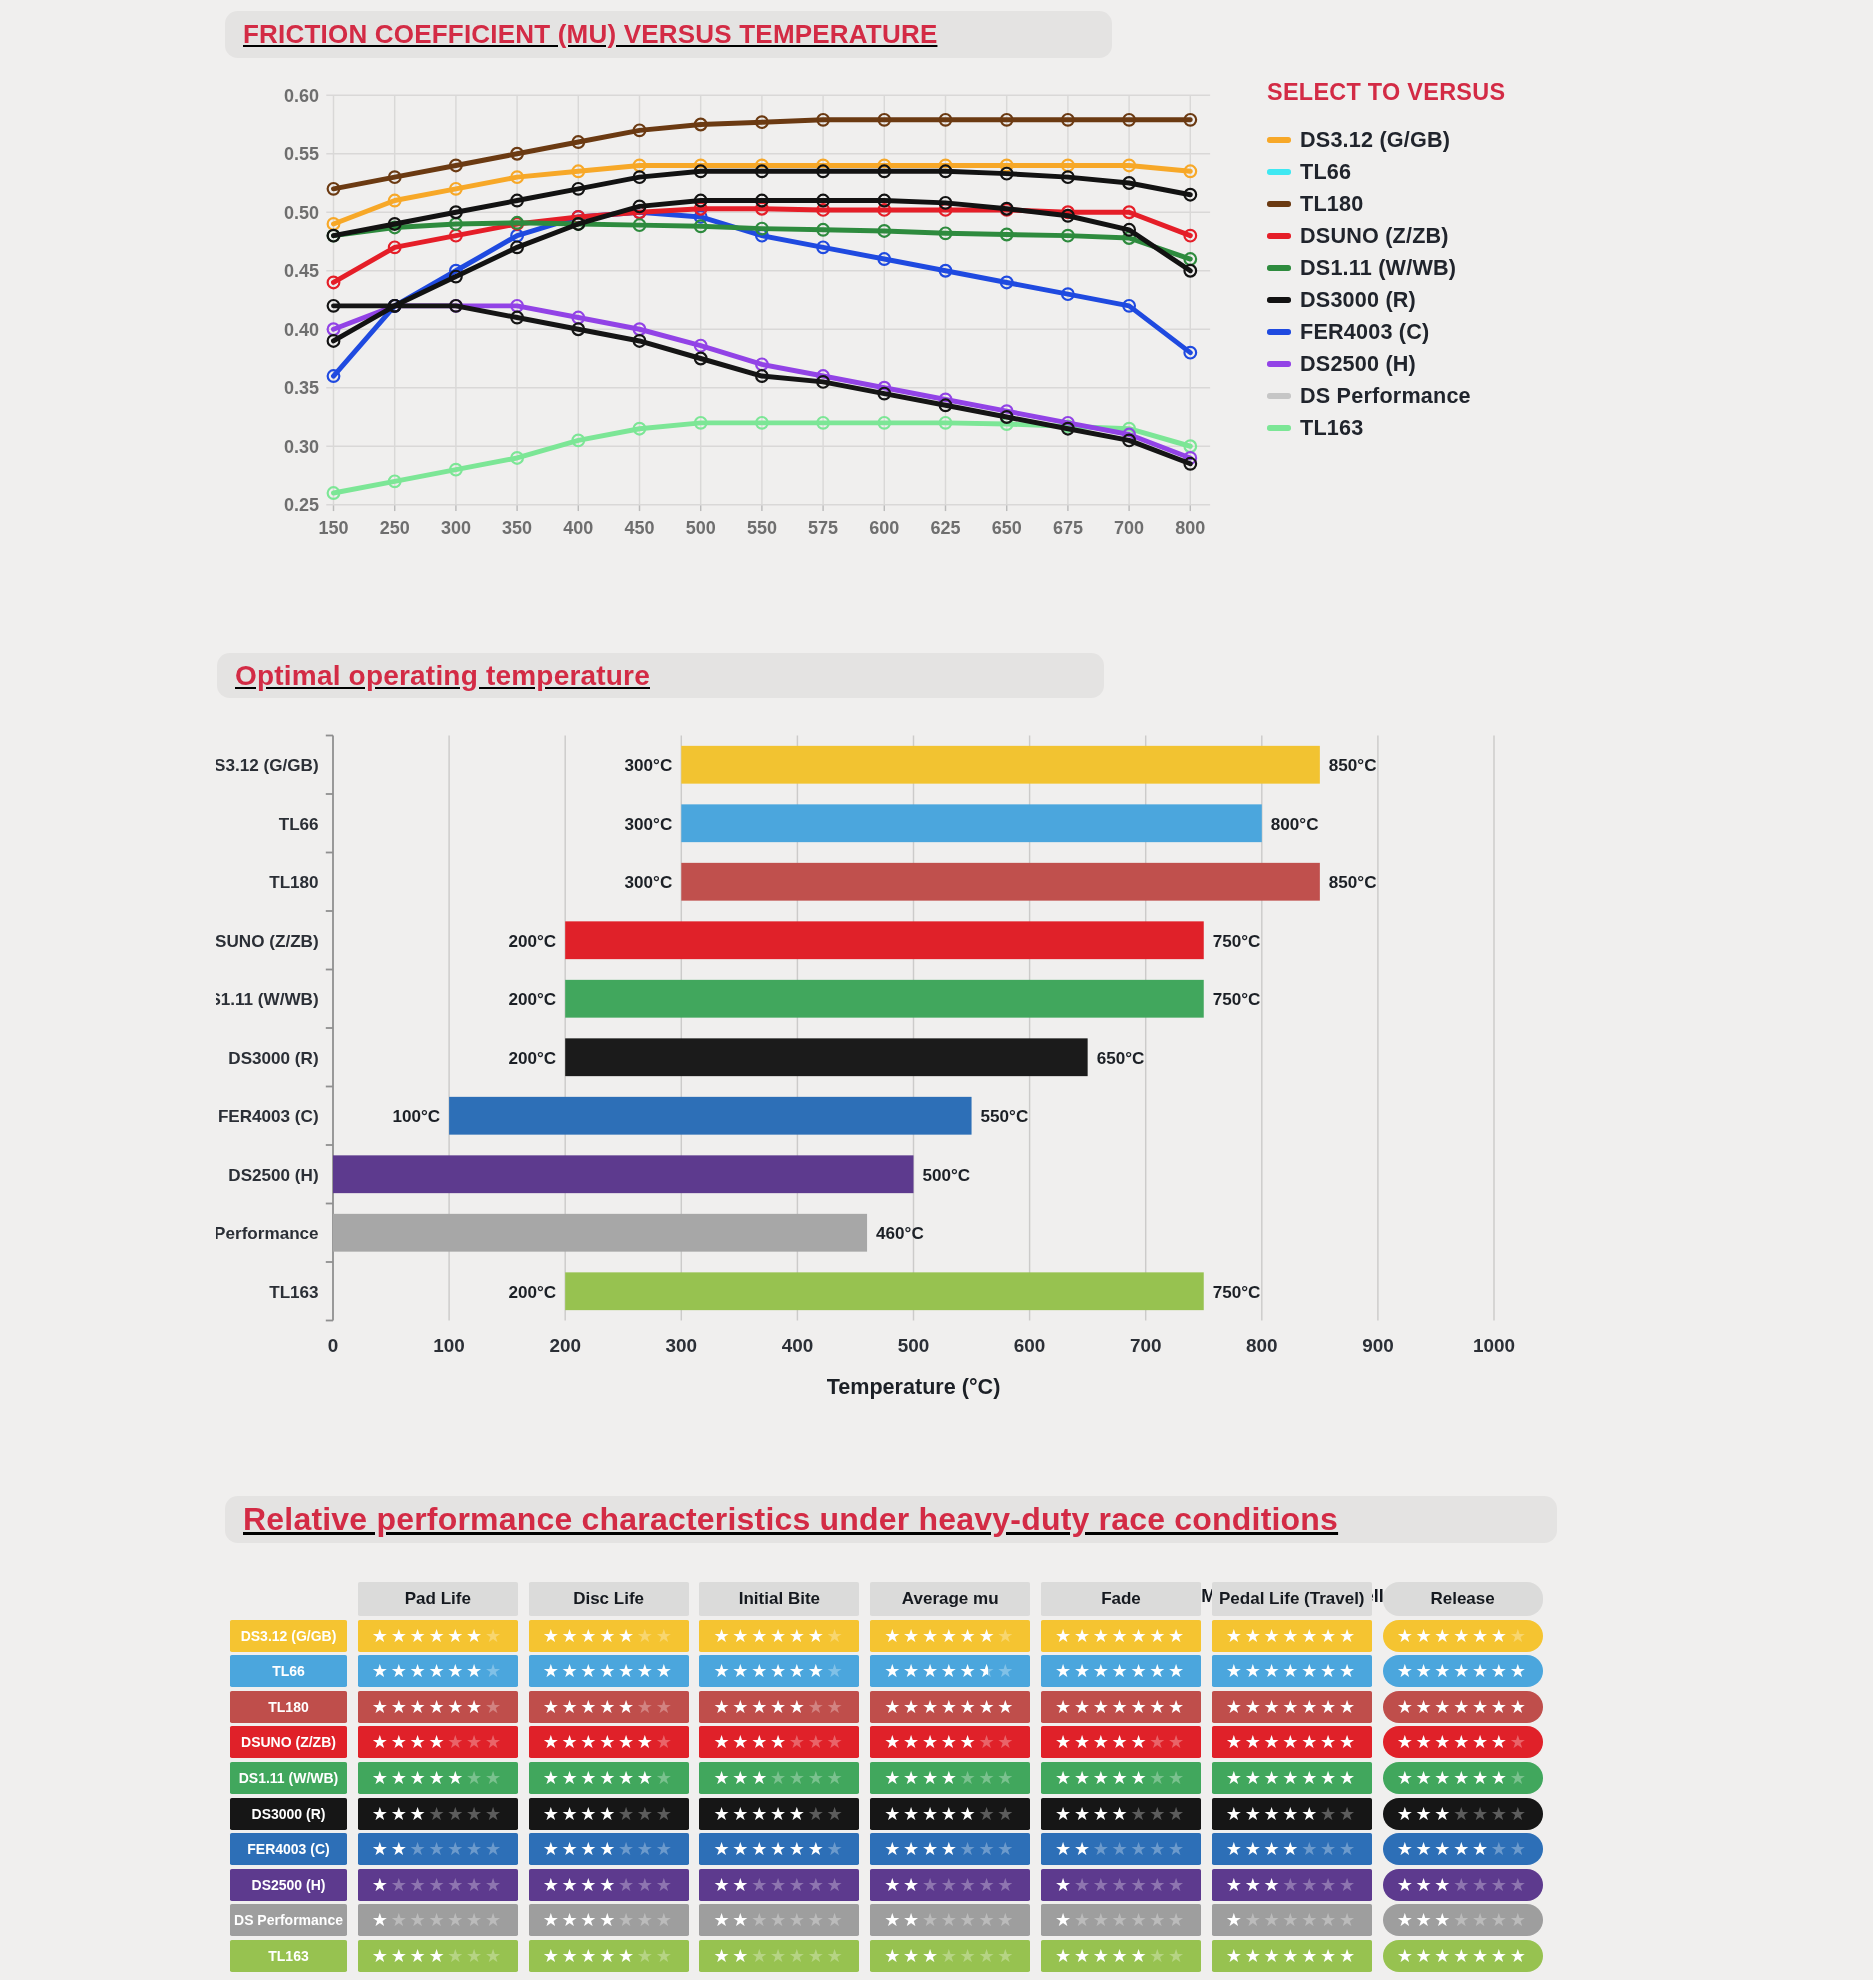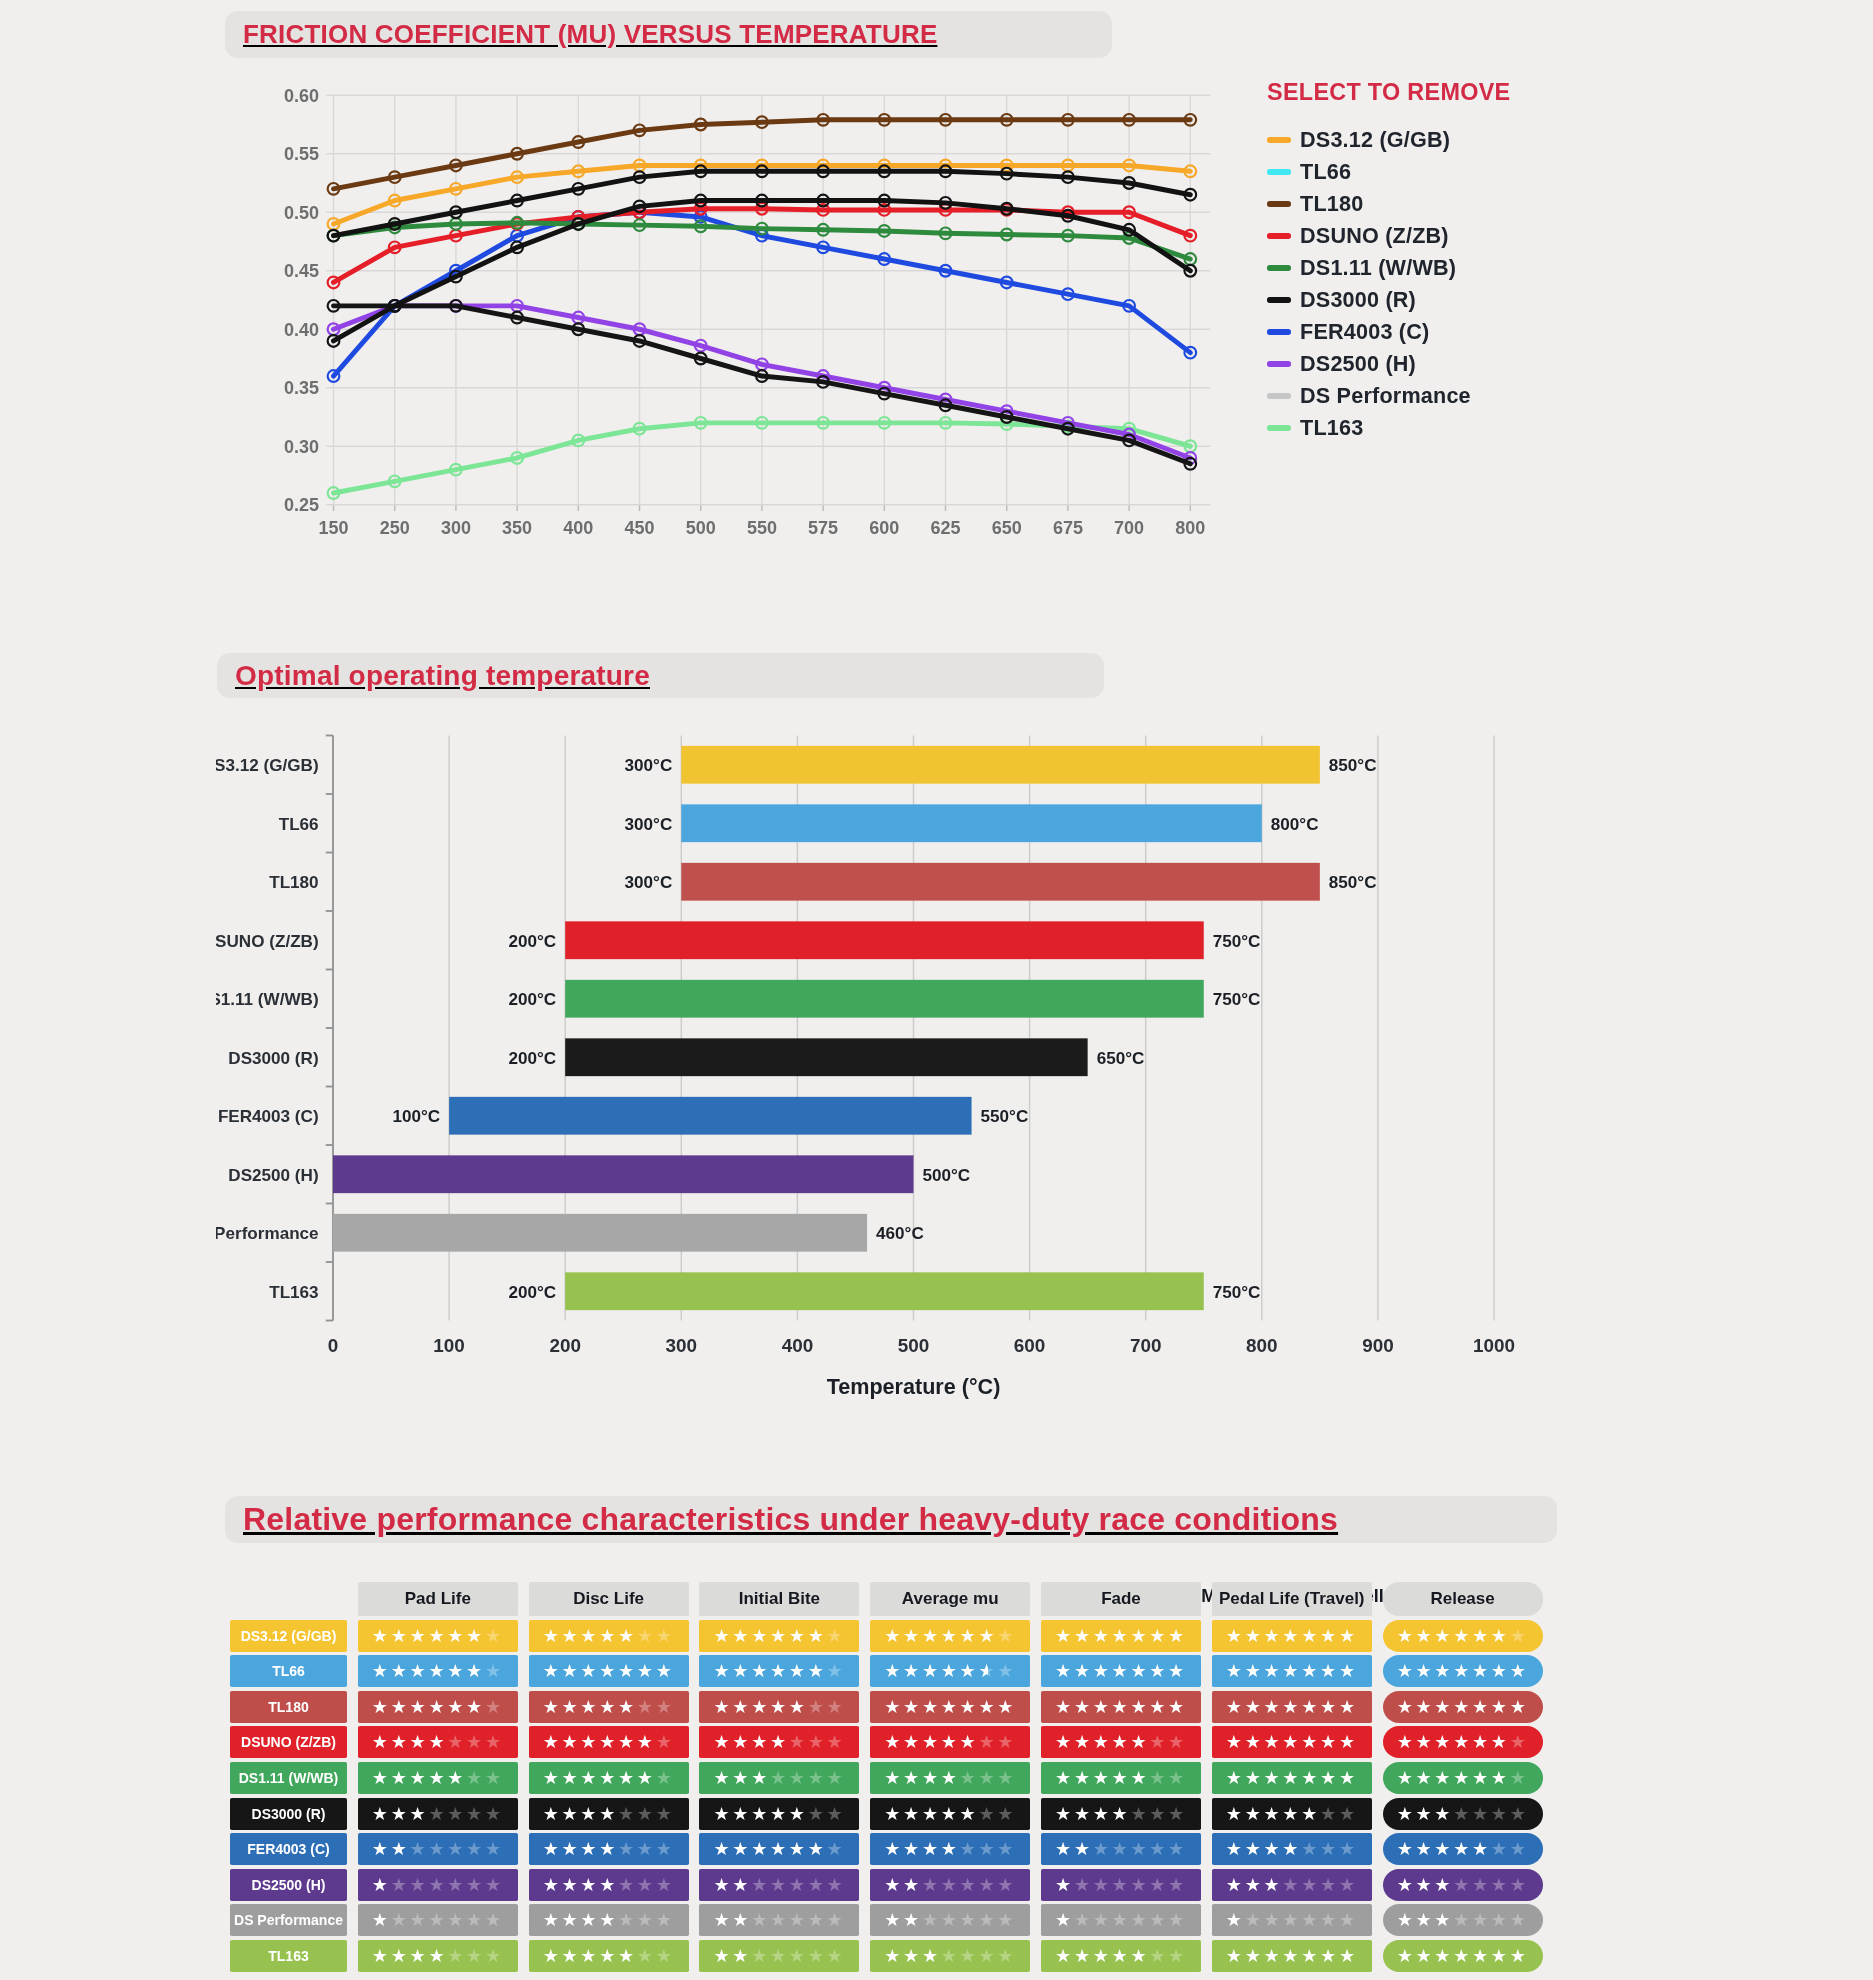--- a/index.html
+++ b/index.html
@@ -304,21 +304,21 @@
         <circle cx="755" cy="124.49999999999993" r="6.5" fill="none" stroke="#121212" stroke-width="2.4"></circle>
         <circle cx="823" cy="127.09999999999994" r="6.5" fill="none" stroke="#121212" stroke-width="2.4"></circle>
         <circle cx="891" cy="130.99999999999994" r="6.5" fill="none" stroke="#121212" stroke-width="2.4"></circle>
         <circle cx="959" cy="137.49999999999994" r="6.5" fill="none" stroke="#121212" stroke-width="2.4"></circle>
         <circle cx="1027" cy="150.49999999999994" r="6.5" fill="none" stroke="#121212" stroke-width="2.4"></circle>
       </g>
     </g>
   </svg>
 
 <div id="legend">
-  <div id="legend-title">SELECT TO REMOVE</div>
+  <div id="legend-title">SELECT TO VERSUS</div>
   <ul id="legend-items">
       <li>
         <span class="swatch" style="background: rgb(247, 168, 40);"></span>
         <span class="lbl">DS3.12 (G/GB)</span>
       </li>
       <li>
         <span class="swatch" style="background: rgb(63, 232, 242);"></span>
         <span class="lbl">TL66</span>
       </li>
       <li>

